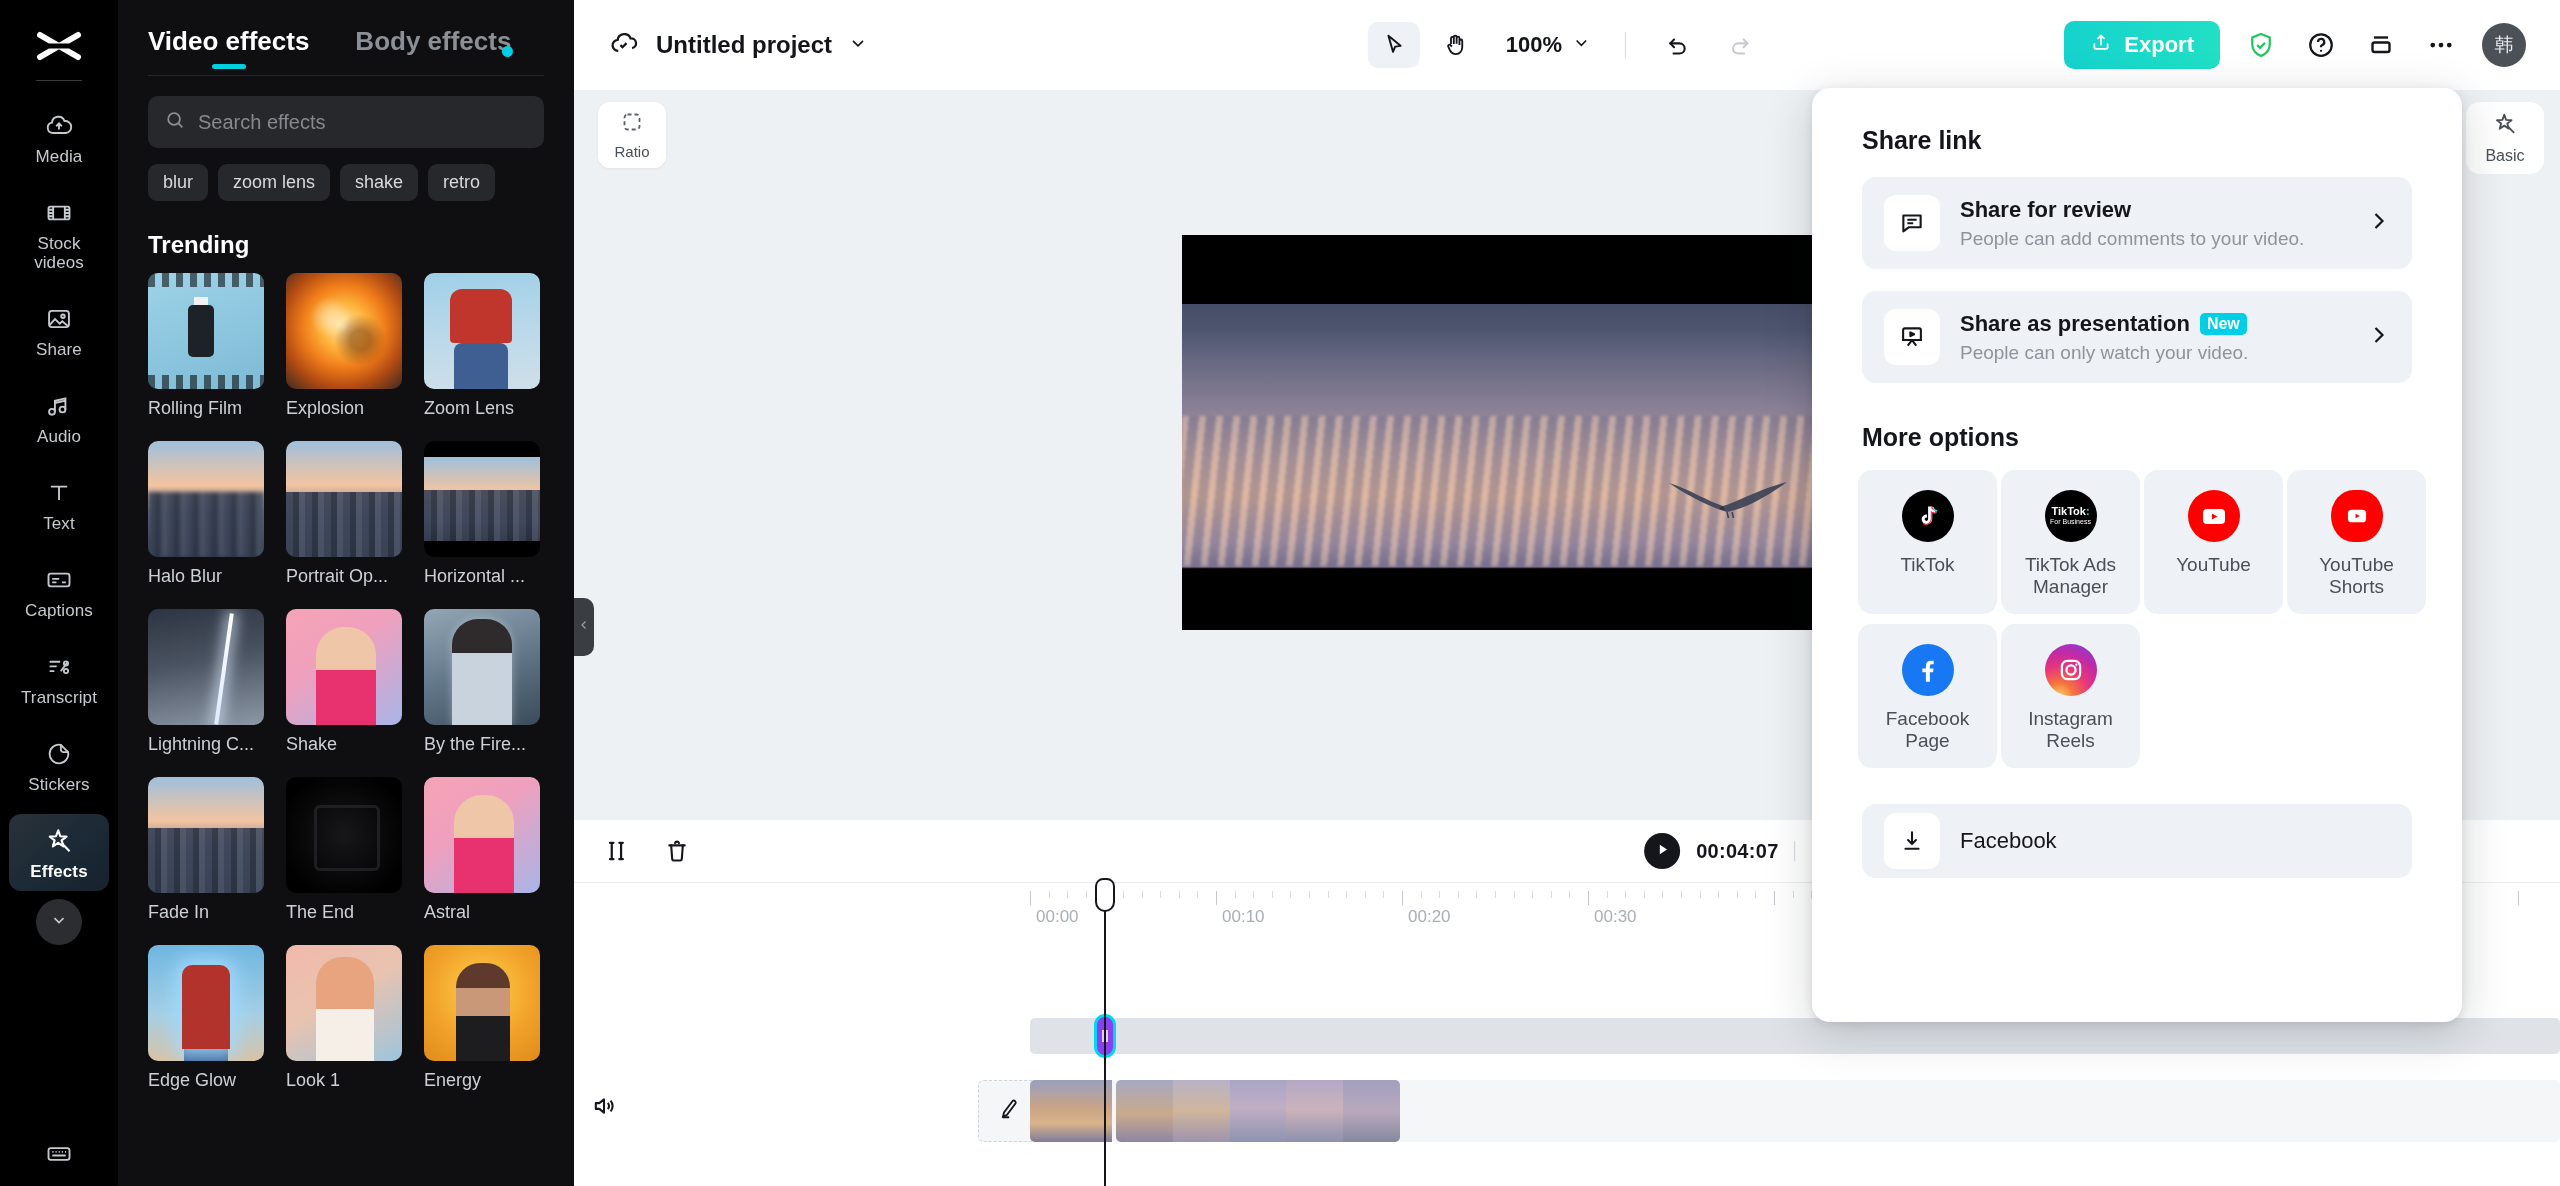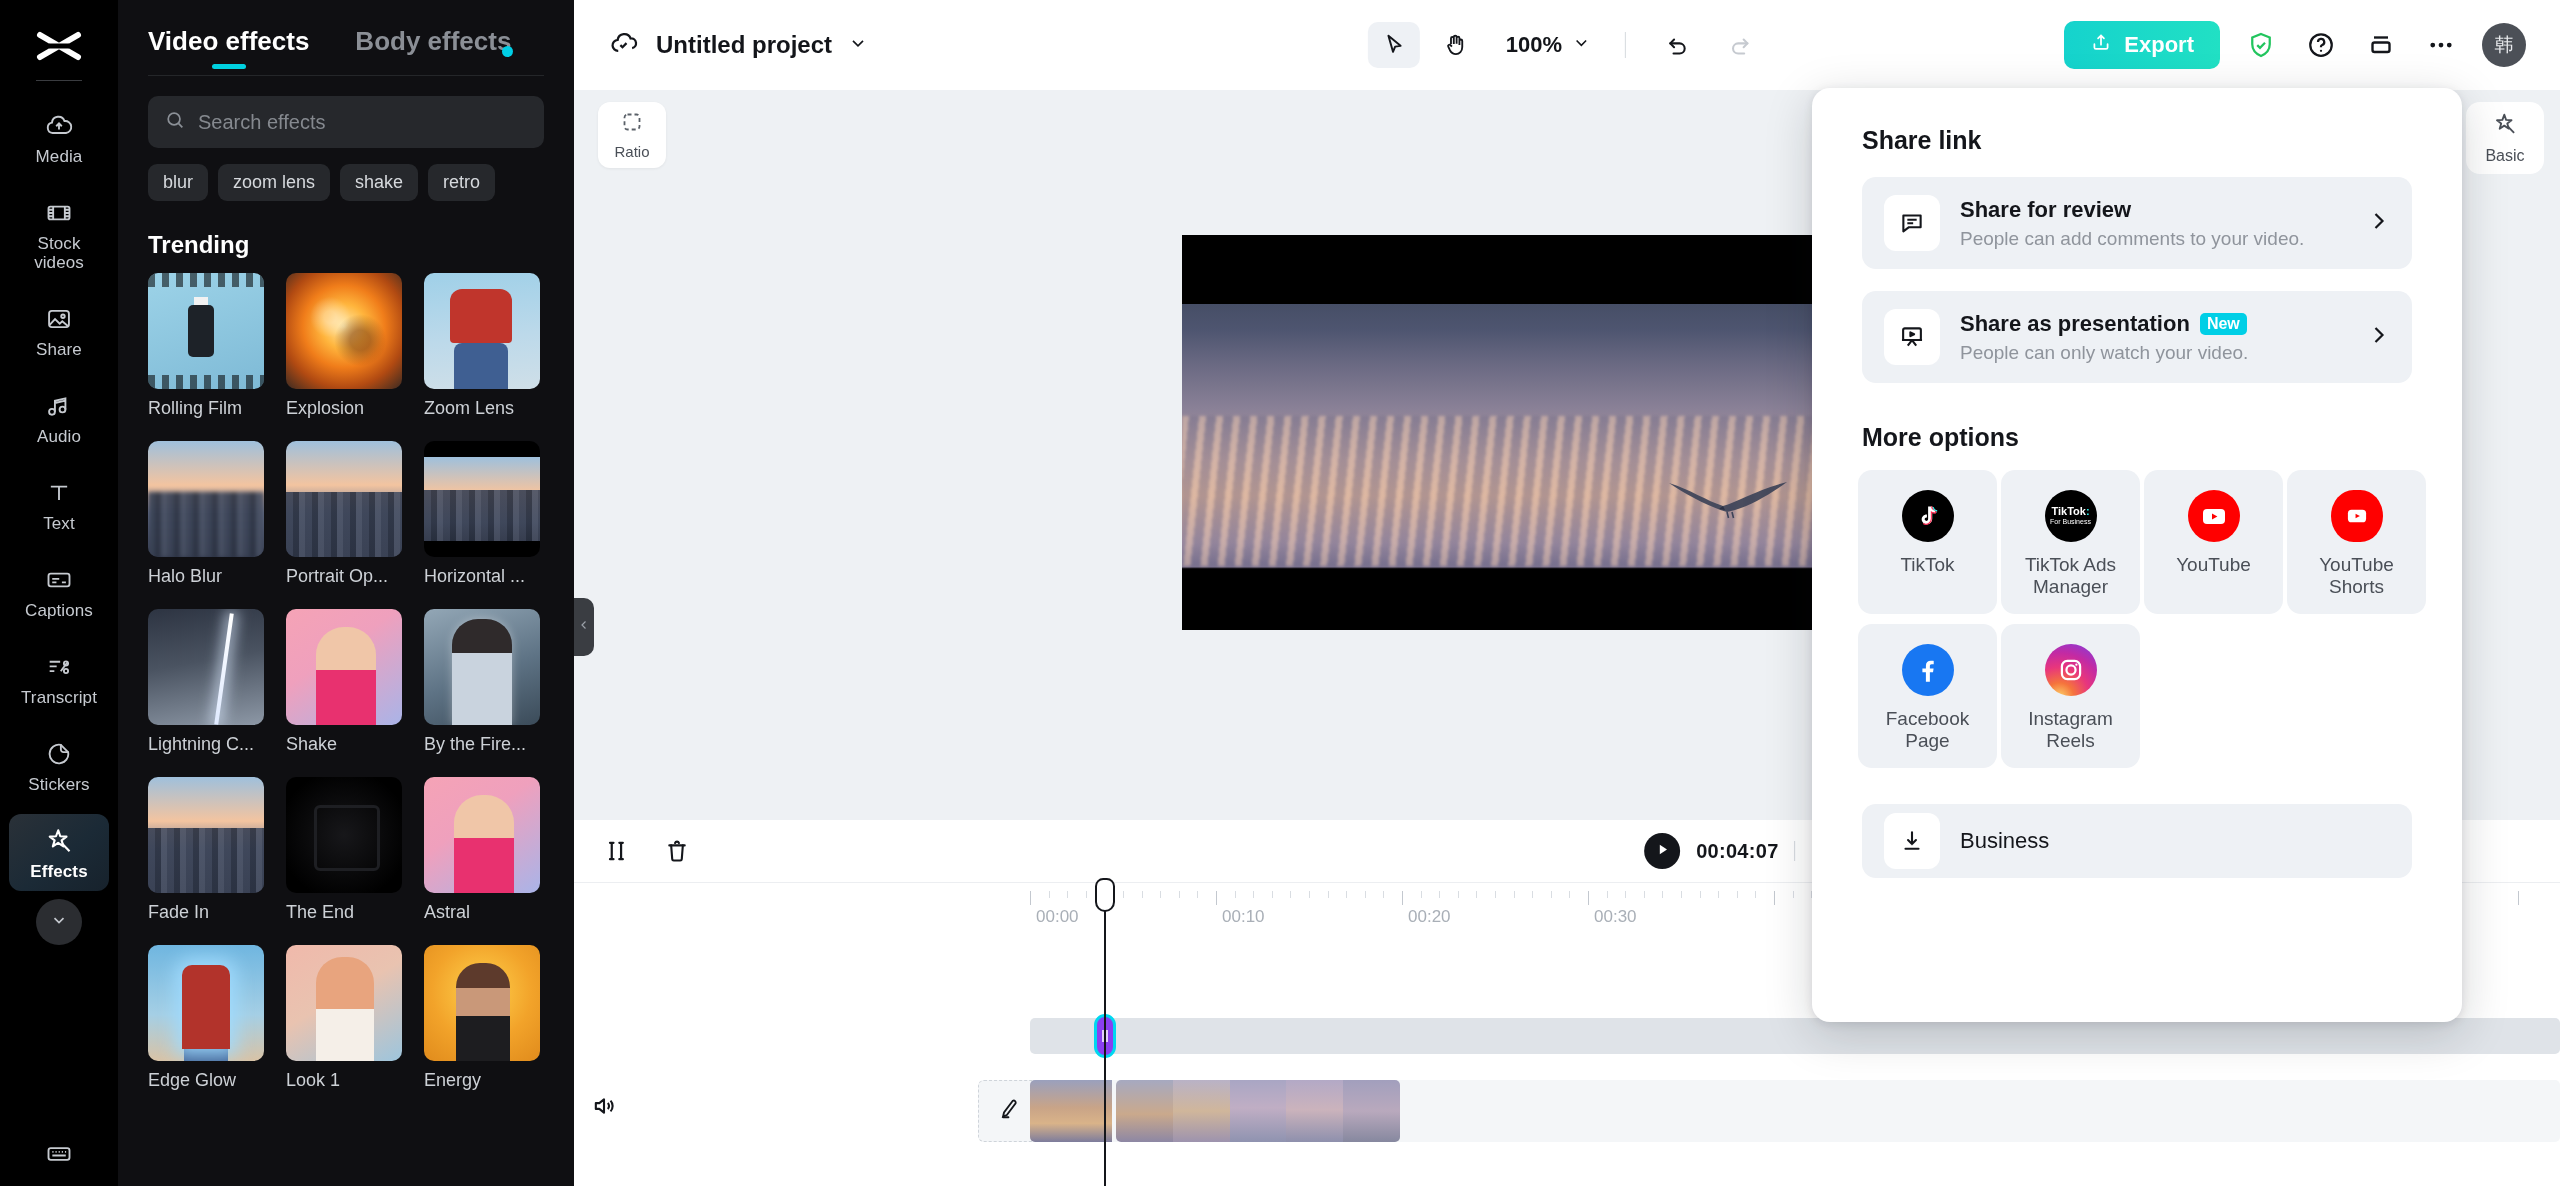--- a/index.html
+++ b/index.html
@@ -896,17 +896,17 @@
       </div>
     </div>
 
     <div class="dl-row">
       <div class="pop-ico">
         <svg width="28" height="28" viewBox="0 0 24 24" fill="none" stroke="#14161b" stroke-width="1.8" stroke-linecap="round">
             <path d="M12 4.6v10M8.6 11.2 12 14.6l3.4-3.4"></path>
             <path d="M6.4 18.6h11.2"></path>
           </svg>
       </div>
-      <span class="lb">Business</span>
+      <span class="lb">Facebook</span>
     </div>
   </div>
 
 </div>
 
 </body></html>

